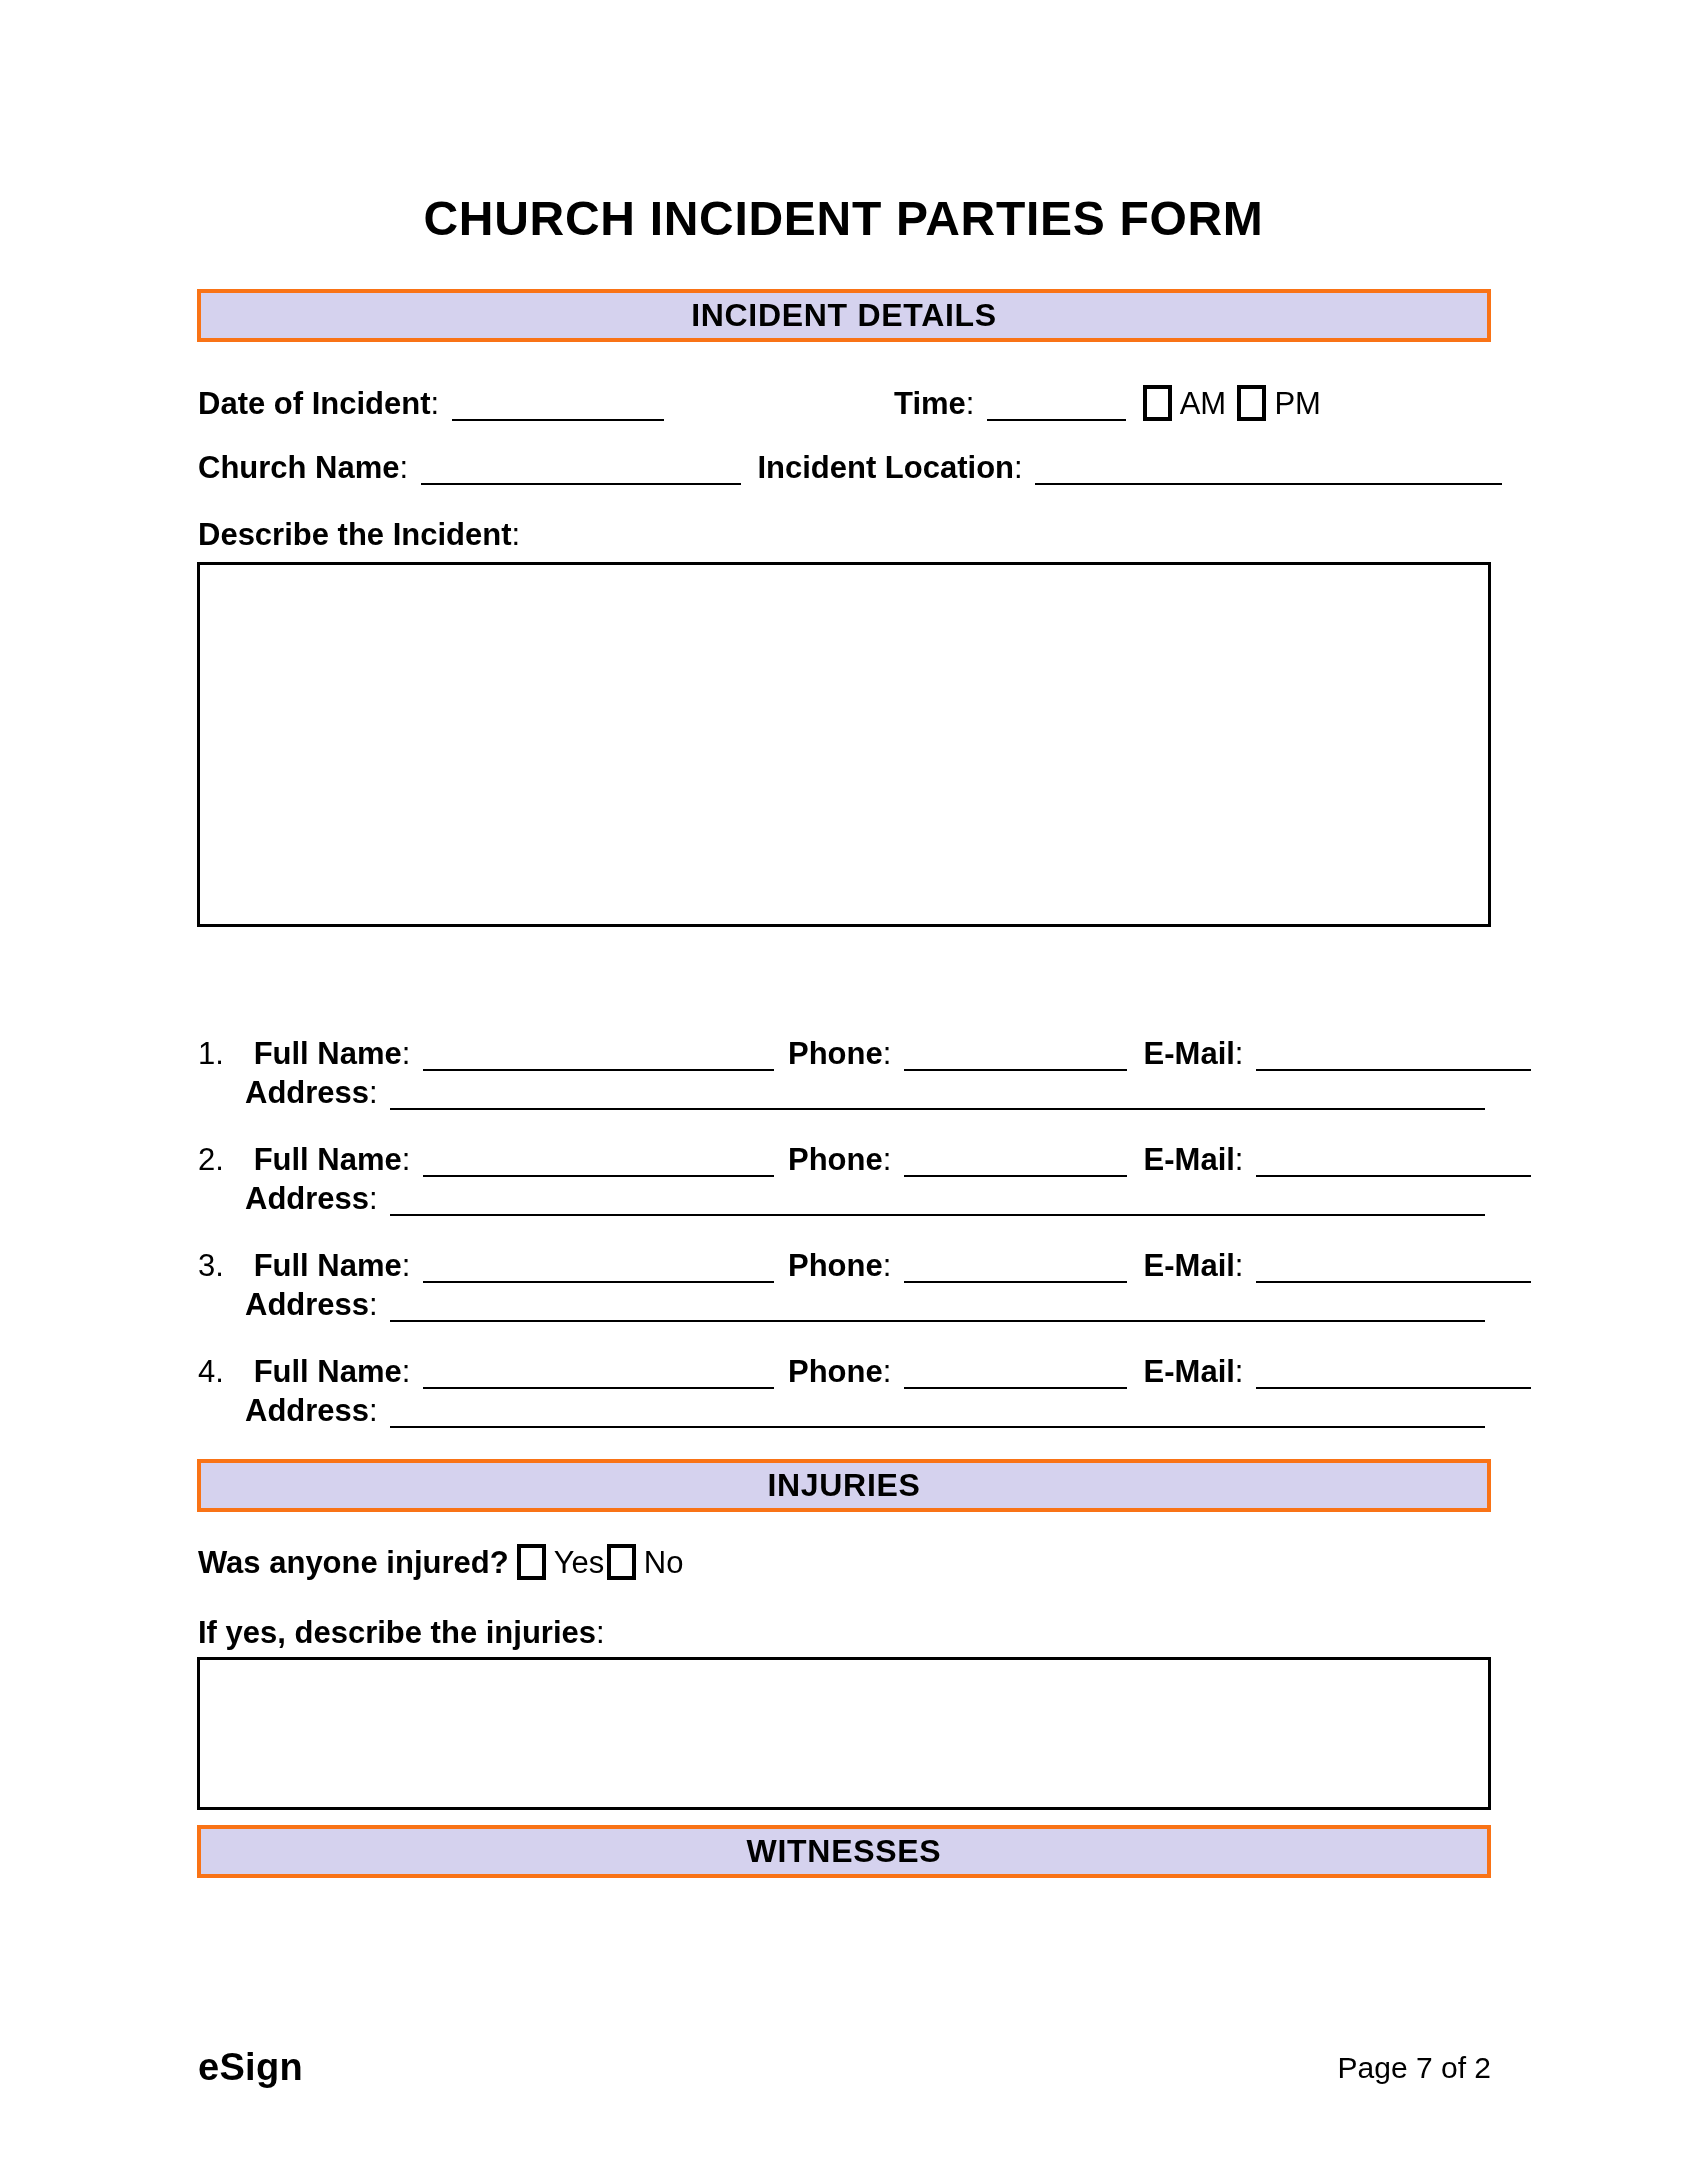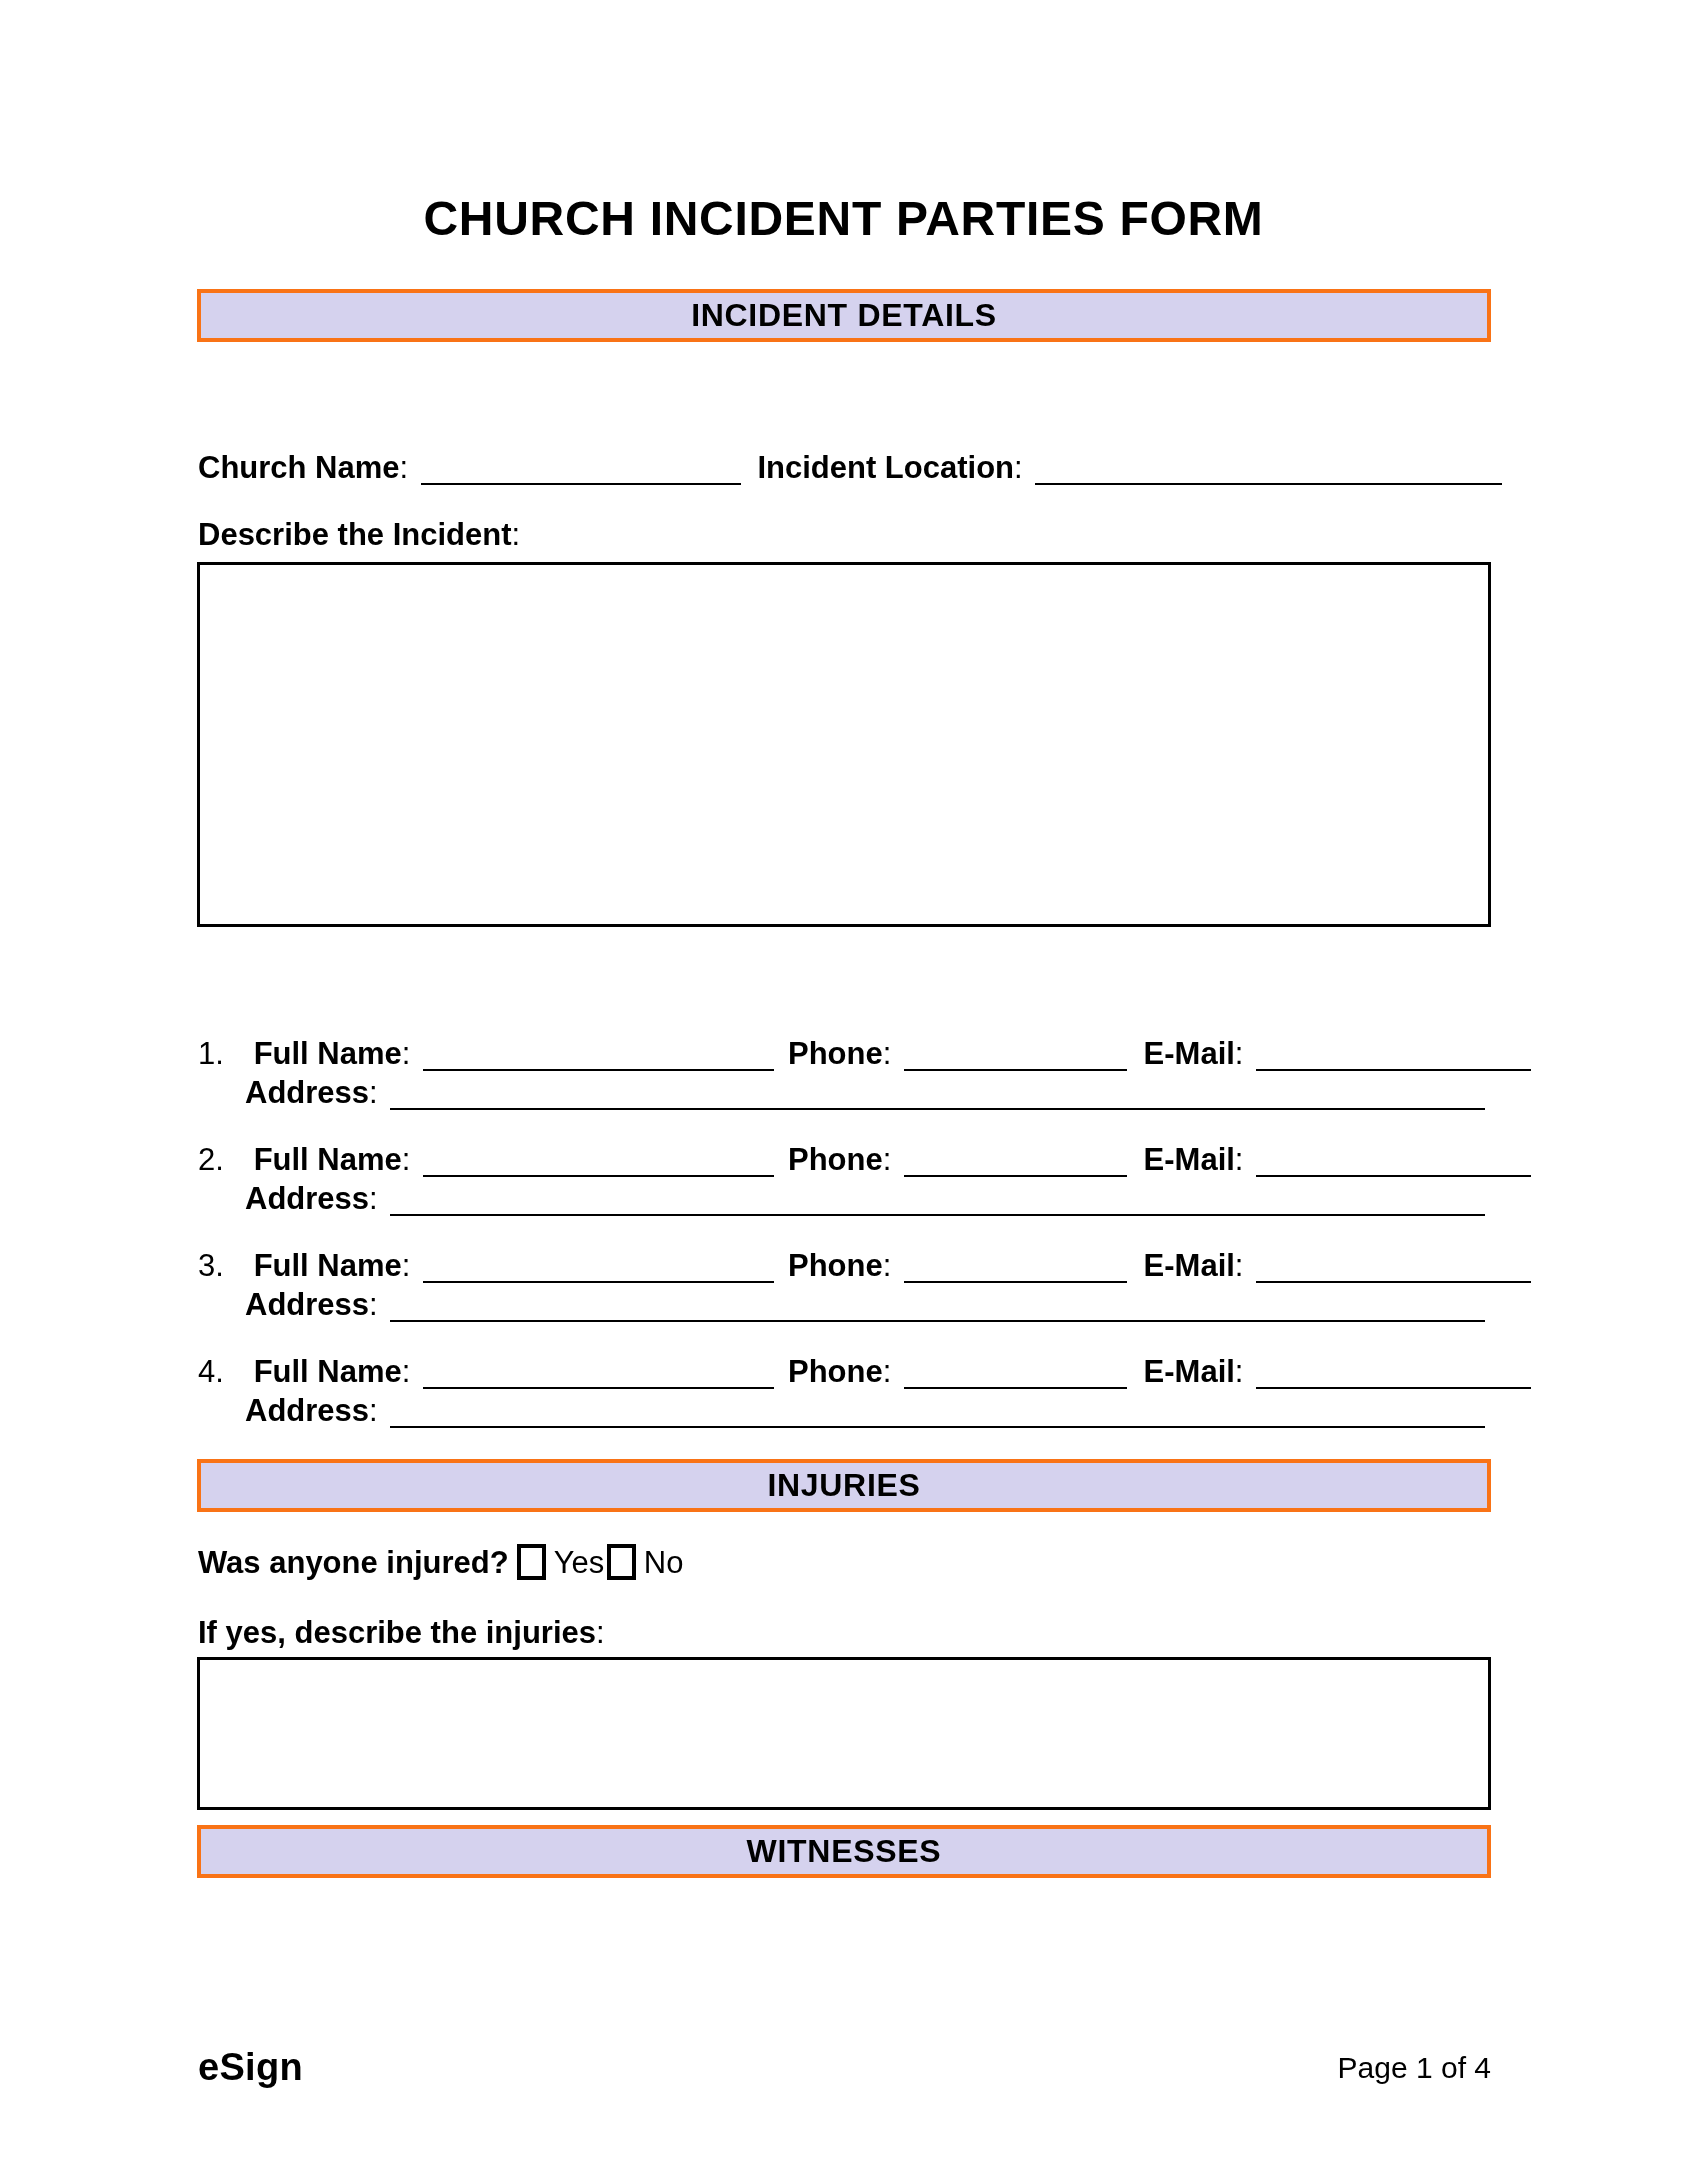--- a/index.html
+++ b/index.html
@@ -75,20 +75,30 @@
 <body>
 
 <div class="page">
 
   <div class="title">CHURCH INCIDENT PARTIES FORM</div>
 
   <div class="bar b1">
     <span>INCIDENT DETAILS</span>
   </div>
 
+  <div class="row r-datetime">
+    <span class="lbl">Date of Incident</span><span class="colon">:</span>
+    <span class="fline w-date"></span>
+    <span class="time-group">
+      <span class="lbl">Time</span><span class="colon">:</span>
+      <span class="fline w-time"></span>
+      <span class="cb"></span><span class="reg">AM</span>
+      <span class="cb tight"></span><span class="reg">PM</span>
+    </span>
+  </div>
 
   <div class="row r-church">
     <span class="lbl">Church Name</span><span class="colon">:</span>
     <span class="fline w-church"></span>
     <span class="lbl gap12">Incident Location</span><span class="colon">:</span>
     <span class="fline w-loc"></span>
   </div>
 
   <div class="row r-desc">
     <span class="lbl">Describe the Incident</span><span class="colon">:</span>
@@ -175,17 +185,17 @@
 
   <div class="bigbox box-injuries"></div>
 
   <div class="bar b4">
     <span>WITNESSES</span>
   </div>
 
 
   <div class="footer">
     <span class="brand">eSign</span>
-    <span class="pageno">Page 1 of 4</span>
+    <span class="pageno">Page 7 of 2</span>
   </div>
 
 </div>
 
 
 </body></html>

